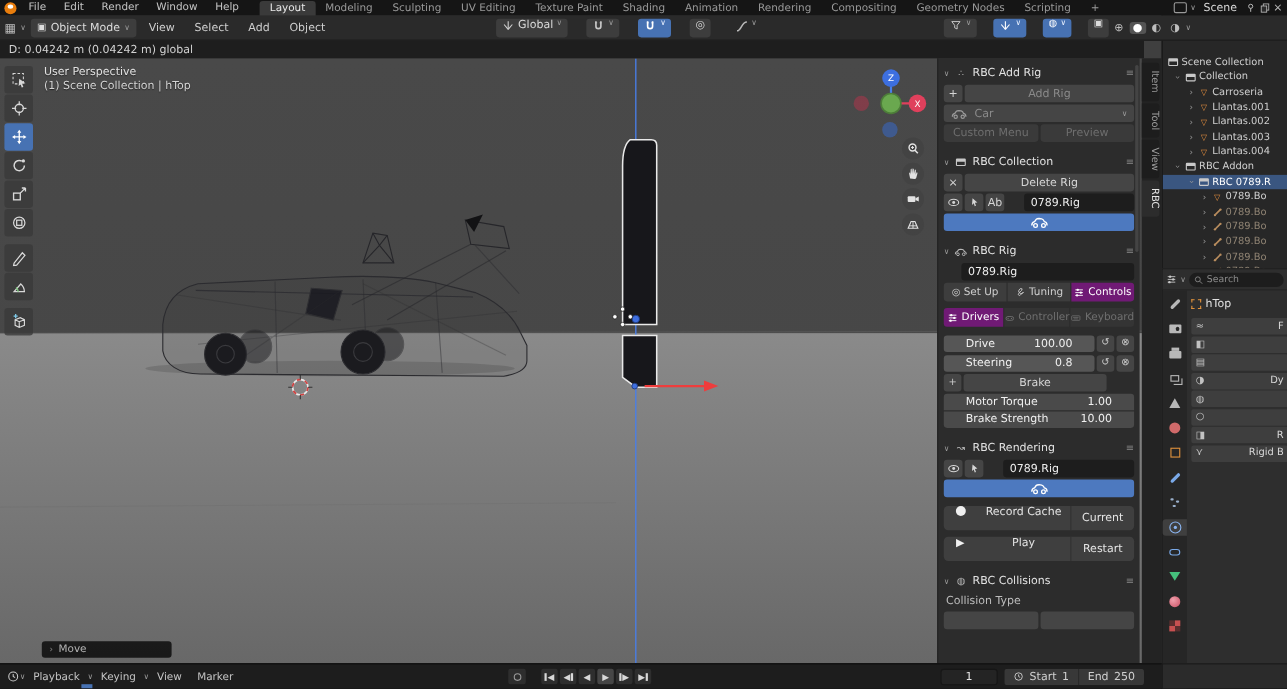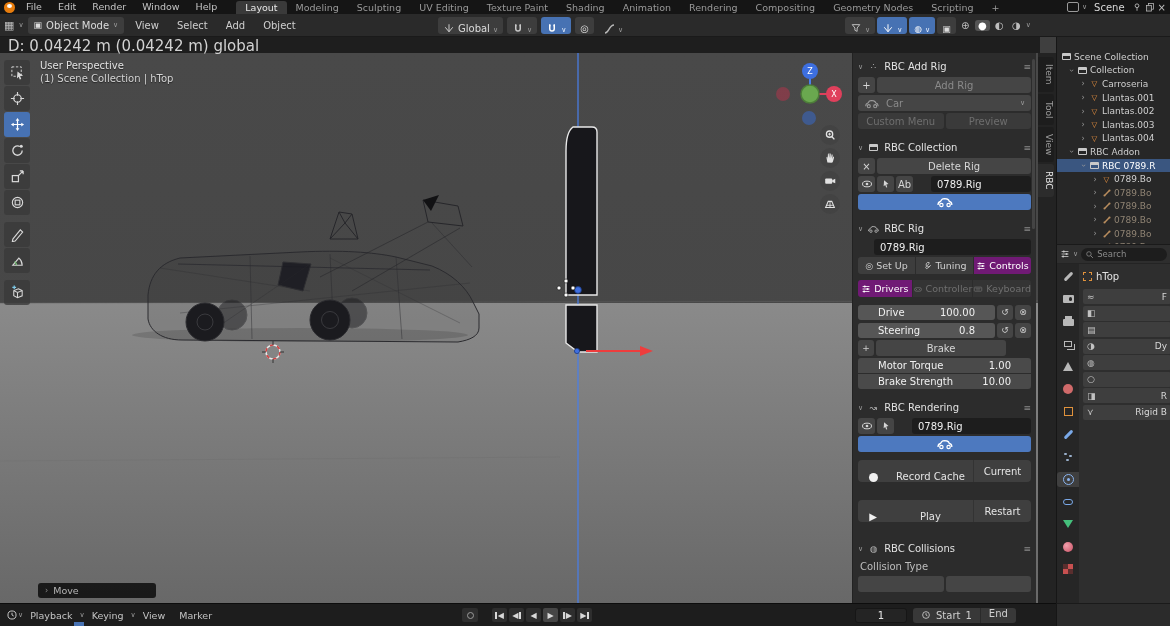--- a/index.html
+++ b/index.html
@@ -20,28 +20,28 @@
   .blender-logo { width:11px; height:11px; border-radius:50%; background:#e87d0d; position:relative; margin-right:2px; }
   .blender-logo::after { content:""; position:absolute; left:3px; top:2px; width:5px; height:4px; border-radius:50%; background:#fff; }
   .chev { font-size:7px; color:#9a9a9a; }
 
   
   .vp-header { left:0; top:14px; width:1170px; height:23px; background:#2a2a2a; display:flex; align-items:center; padding:0 4px; z-index:25; border-bottom:1px solid #1a1a1a;}
   .vph-left { display:flex; align-items:center; gap:4px; }
   .mode-btn { display:flex; align-items:center; gap:4px; background:#3d3d3d; border-radius:3px; height:17px; padding:0 6px; color:#dcdcdc; }
   .vph-menu { padding:0 7px; color:#cfcfcf; }
   .vph-center { position:absolute; left:438px; display:flex; align-items:center; gap:4px; }
-  .tool-chip { display:flex; align-items:flex-end; gap:3px; background:#3d3d3d; border-radius:3px; height:17px; padding:0 5px; color:#dcdcdc; }
+  .tool-chip { display:flex; align-items:flex-start; gap:3px; background:#3d3d3d; border-radius:3px; height:17px; padding:0 5px; color:#dcdcdc;margin-left:13px; }
   .tool-chip.blue { background:#4772b3; color:#fff; }
   .vph-right { position:absolute; left:845px; display:flex; align-items:center; gap:2px; }
   .shade { font-size:10px; color:#bdbdbd; width:15px; text-align:center; }
   .shade.sel { background:#545454; border-radius:3px; color:#fff; }
 
   
-  .xform-strip { left:0; top:37px; width:1040px; height:16px; background:#1e1e1e; display:flex; padding-left:8px; color:#d2d2d2; font-size:15px; z-index:20; }
+  .xform-strip { left:0; top:37px; width:1040px; height:16px; background:#1e1e1e; display:flex; align-items:center; padding-left:8px; color:#d2d2d2; font-size:10px; z-index:20; }
 
   
   .toolbar { left:4px; top:60px; width:26px; display:flex; flex-direction:column; gap:1px; z-index:15; }
   .tool-btn { width:26px; height:25px; background:#3a3a3acc; border-radius:3px; display:flex; align-items:center; justify-content:center; color:#d8d8d8; }
   .tool-btn.active { background:#4772b3; color:#fff; }
   .tool-btn.gap { margin-top:6px; }
   .tool-btn svg { width:15px; height:15px; }
 
   
   .viewport { left:0; top:53px; width:1040px; height:550px; background:linear-gradient(#494949,#454545); overflow:hidden; }
@@ -72,21 +72,21 @@
   .tabrow .tb:last-child { border-radius:0 3px 3px 0; }
   .tabrow .tb.on { background:#701a75; color:#fff;justify-content:center; }
   .tabrow .tb.off { background:#343434; color:#6f6f6f; }
   .slider { background:#565656; border-radius:3px; height:15px; flex:1; display:flex; align-items:center; padding:0 20px; color:#f0f0f0; }
   .slider .val { margin-left:auto; }
   .mini { width:16px; height:15px; background:#454545; border-radius:3px; flex:none; display:flex; align-items:center; justify-content:center; color:#ccc; font-size:9px; }
   .stack { display:flex; flex-direction:column; gap:1px; margin:2px 0; }
   .stack .slider { border-radius:0; height:15px; flex:none; background:#4a4a4a; }
   .stack .slider:first-child { border-radius:3px 3px 0 0; }
   .stack .slider:last-child { border-radius:0 0 3px 3px; }
-  .bigrow { display:flex; height:22px; background:#3f3f3f; border-radius:4px; margin:18px 0; align-items:flex-end; overflow:hidden; }
+  .bigrow { display:flex; height:22px; background:#3f3f3f; border-radius:4px; margin:6px 0; align-items:flex-start; overflow:hidden; }
   .bigrow .lic { width:30px; display:flex; justify-content:center; color:#fff; }
   .bigrow .lbl { flex:1; text-align:center; color:#e4e4e4; }
   .bigrow .rbtn { width:58px; height:100%; display:flex; align-items:center; justify-content:center; border-left:1px solid #333; color:#e4e4e4; }
   .sb-scroll { position:absolute; right:1px; top:6px; width:3px; height:170px; background:#5a5a5a88; border-radius:2px; }
   .lab { color:#bdbdbd; margin:4px 0 2px 2px; }
 
   
   .side-tabs { left:1038px; top:53px; width:18px; height:550px; background:#232323; display:flex; flex-direction:column; align-items:stretch; padding-top:4px; gap:2px; z-index:9; }
   .vtab { writing-mode:vertical-rl; font-size:9px; color:#9c9c9c; padding:7px 0; text-align:center; background:#1d1d1d; border-radius:0 3px 3px 0; margin-right:2px; }
   .vtab.on { background:#2c2c2c; color:#e6e6e6; }
@@ -146,21 +146,21 @@
   .transport { position:absolute; left:492px; display:flex; gap:2px; }
   .t-btn { width:15px; height:14px; display:flex; align-items:center; justify-content:center; gap:1px; color:#d8d8d8; font-size:8px; background:#2e2e2e; border-radius:2px; }
   .t-btn.play { background:#464646; }
   .t-bar { width:1.5px; height:7px; background:#d8d8d8; }
   .autokey { position:absolute; left:462px; width:16px; height:14px; display:flex; align-items:center; justify-content:center; background:#2e2e2e; border-radius:2px; }
   .autokey i { width:7px; height:7px; border:1.5px solid #9a9a9a; border-radius:50%; }
   .tl-right { position:absolute; left:855px; display:flex; gap:6px; align-items:center; }
   .frame-field { width:52px; height:15px; background:#242424; border:1px solid #161616; border-radius:3px; display:flex; align-items:center; justify-content:center; color:#e8e8e8; }
   .se-group { display:flex; height:15px; border-radius:3px; overflow:hidden; }
   .se-seg { background:#383838; display:flex; align-items:center; gap:5px; padding:0 8px; color:#d0d0d0; }
-  .se-seg + .se-seg { border-left:1px solid #2a2a2a;flex-direction:column; }
+  .se-seg + .se-seg { border-left:1px solid #2a2a2a; }
   .playhead { position:absolute; left:74px; top:18px; width:10px; height:5px; background:#4772b3; }
   .corner { left:1056px; top:603px; width:114px; height:23px; background:#2b2b2b; border-top:1px solid #1a1a1a; border-left:1px solid #161616; }
   .u10 { width:10px; height:10px; }
   .u12 { width:12px; height:12px; }
 </style>
 </head>
 <body>
 
 <svg width="0" height="0" style="position:absolute">
   <defs>

